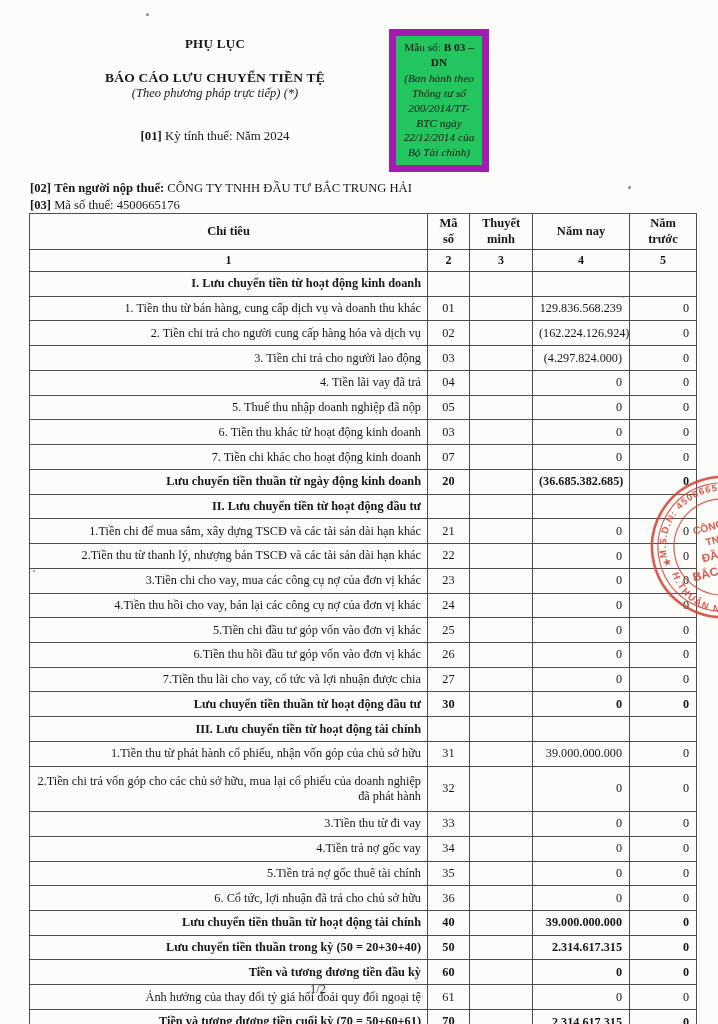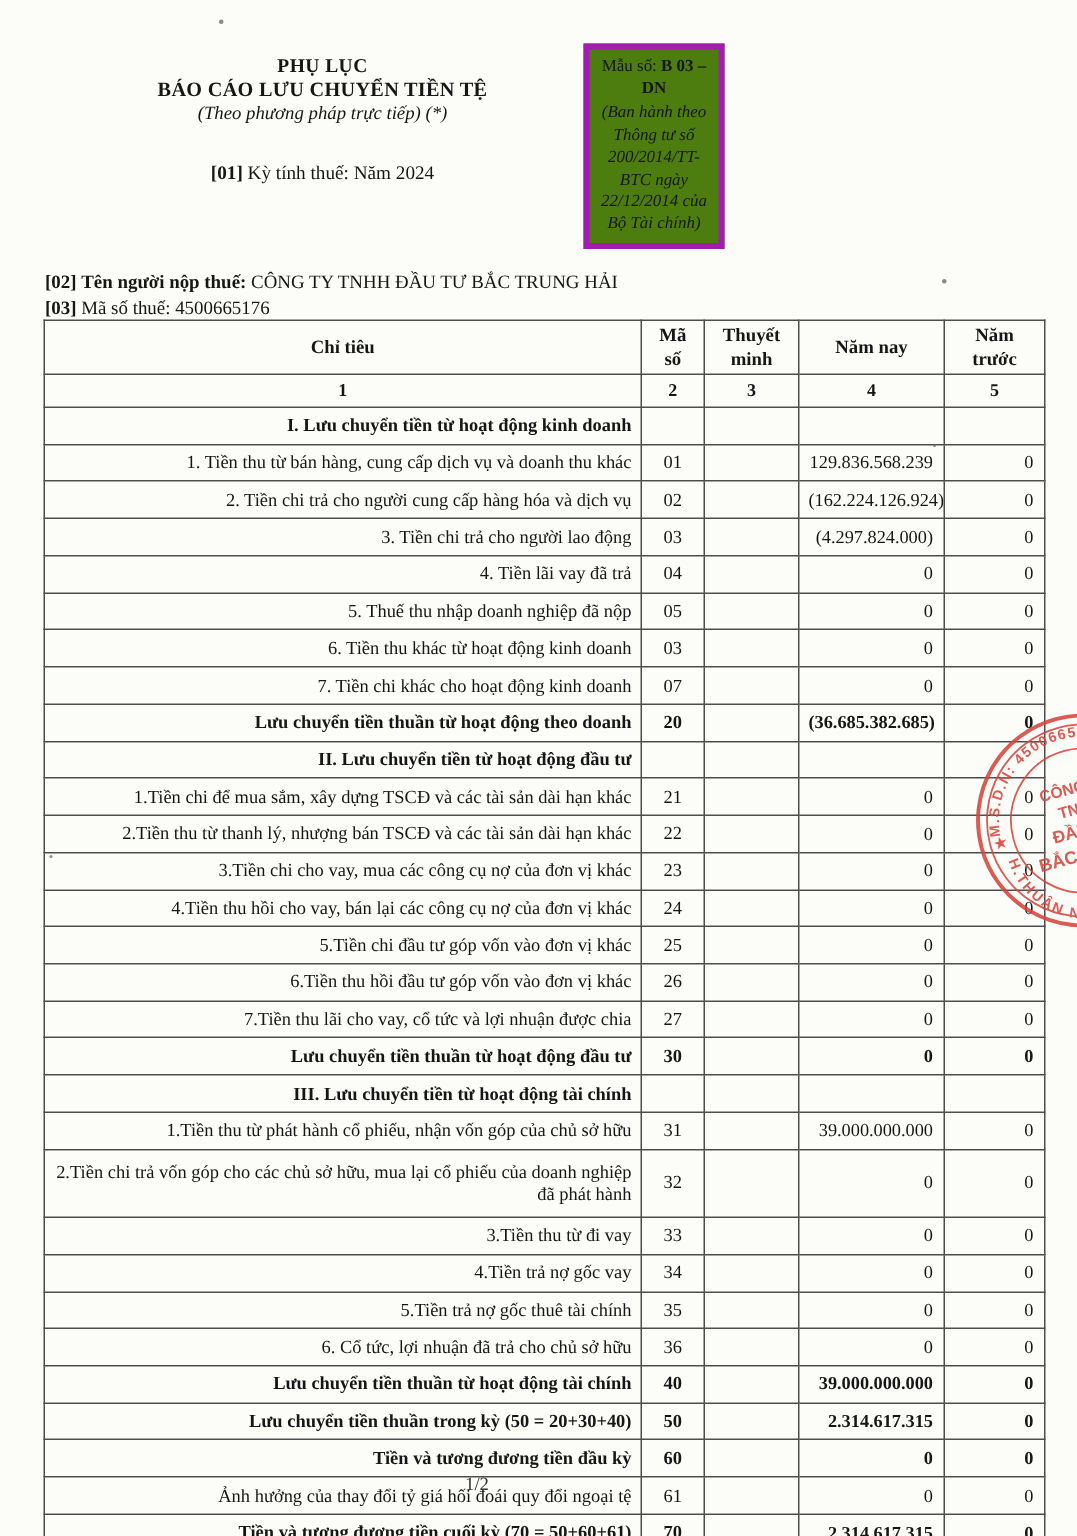--- a/index.html
+++ b/index.html
@@ -3,27 +3,27 @@
 <meta charset="utf-8">
 <style>
   html,body{margin:0;padding:0;}
   .page{
     position:relative;width:718px;height:1024px;background:#fcfcf9;
     font-family:"Liberation Serif","DejaVu Serif",serif;color:#161616;overflow:hidden;
   }
   
   .title-block{position:absolute;left:15px;top:36px;width:400px;text-align:center;}
   .title-1{font-weight:bold;font-size:13px;letter-spacing:.3px;}
-  .title-2{font-weight:bold;font-size:13.5px;letter-spacing:.2px;margin-top:0;}
+  .title-2{font-weight:bold;font-size:13.5px;letter-spacing:.2px;margin-top:18px;}
   .subtitle{font-style:italic;font-size:12.5px;margin-top:0;}
-  .period-line{position:absolute;left:15px;top:108px;width:400px;text-align:center;font-size:12.8px;}
+  .period-line{position:absolute;left:15px;top:129px;width:400px;text-align:center;font-size:12.8px;}
   .period-line .b{font-weight:bold;}
   .form-box{
-    position:absolute;left:389px;top:29px;width:80px;border:4px solid #a21caf;
-    padding:4px 3px 5px 3px;text-align:center;font-size:11.3px;line-height:1.32;background:#4d7c0f;
+    position:absolute;left:389px;top:29px;width:80px;border:7px solid #a21caf;
+    padding:4px 3px 5px 3px;text-align:center;font-size:11.3px;line-height:1.32;background:#22c55e;
   }
   .form-box .code{font-weight:bold;}
   .form-box .issuance{font-style:italic;margin-top:1px;}
   
   .taxpayer{position:absolute;left:30px;top:180px;font-size:12.6px;line-height:1.35;}
   .taxpayer .b{font-weight:bold;}
   
   .report-table{
     position:absolute;left:29px;top:213px;width:667px;height:822px;
     border-collapse:collapse;table-layout:fixed;font-size:12.3px;
@@ -154,21 +154,21 @@
       <td class="c-prev">0</td>
     </tr>
         <tr class="item">
       <td class="c-label">7. Tiền chi khác cho hoạt động kinh doanh</td>
       <td class="c-code">07</td>
       <td class="c-note"></td>
       <td class="c-cur">0</td>
       <td class="c-prev">0</td>
     </tr>
         <tr class="total">
-      <td class="c-label">Lưu chuyển tiền thuần từ hoạt động theo doanh</td>
+      <td class="c-label">Lưu chuyển tiền thuần từ ngày động kinh doanh</td>
       <td class="c-code">20</td>
       <td class="c-note"></td>
       <td class="c-cur">(36.685.382.685)</td>
       <td class="c-prev">0</td>
     </tr>
         <tr class="section">
       <td class="c-label">II. Lưu chuyển tiền từ hoạt động đầu tư</td>
       <td class="c-code"></td>
       <td class="c-note"></td>
       <td class="c-cur"></td>

